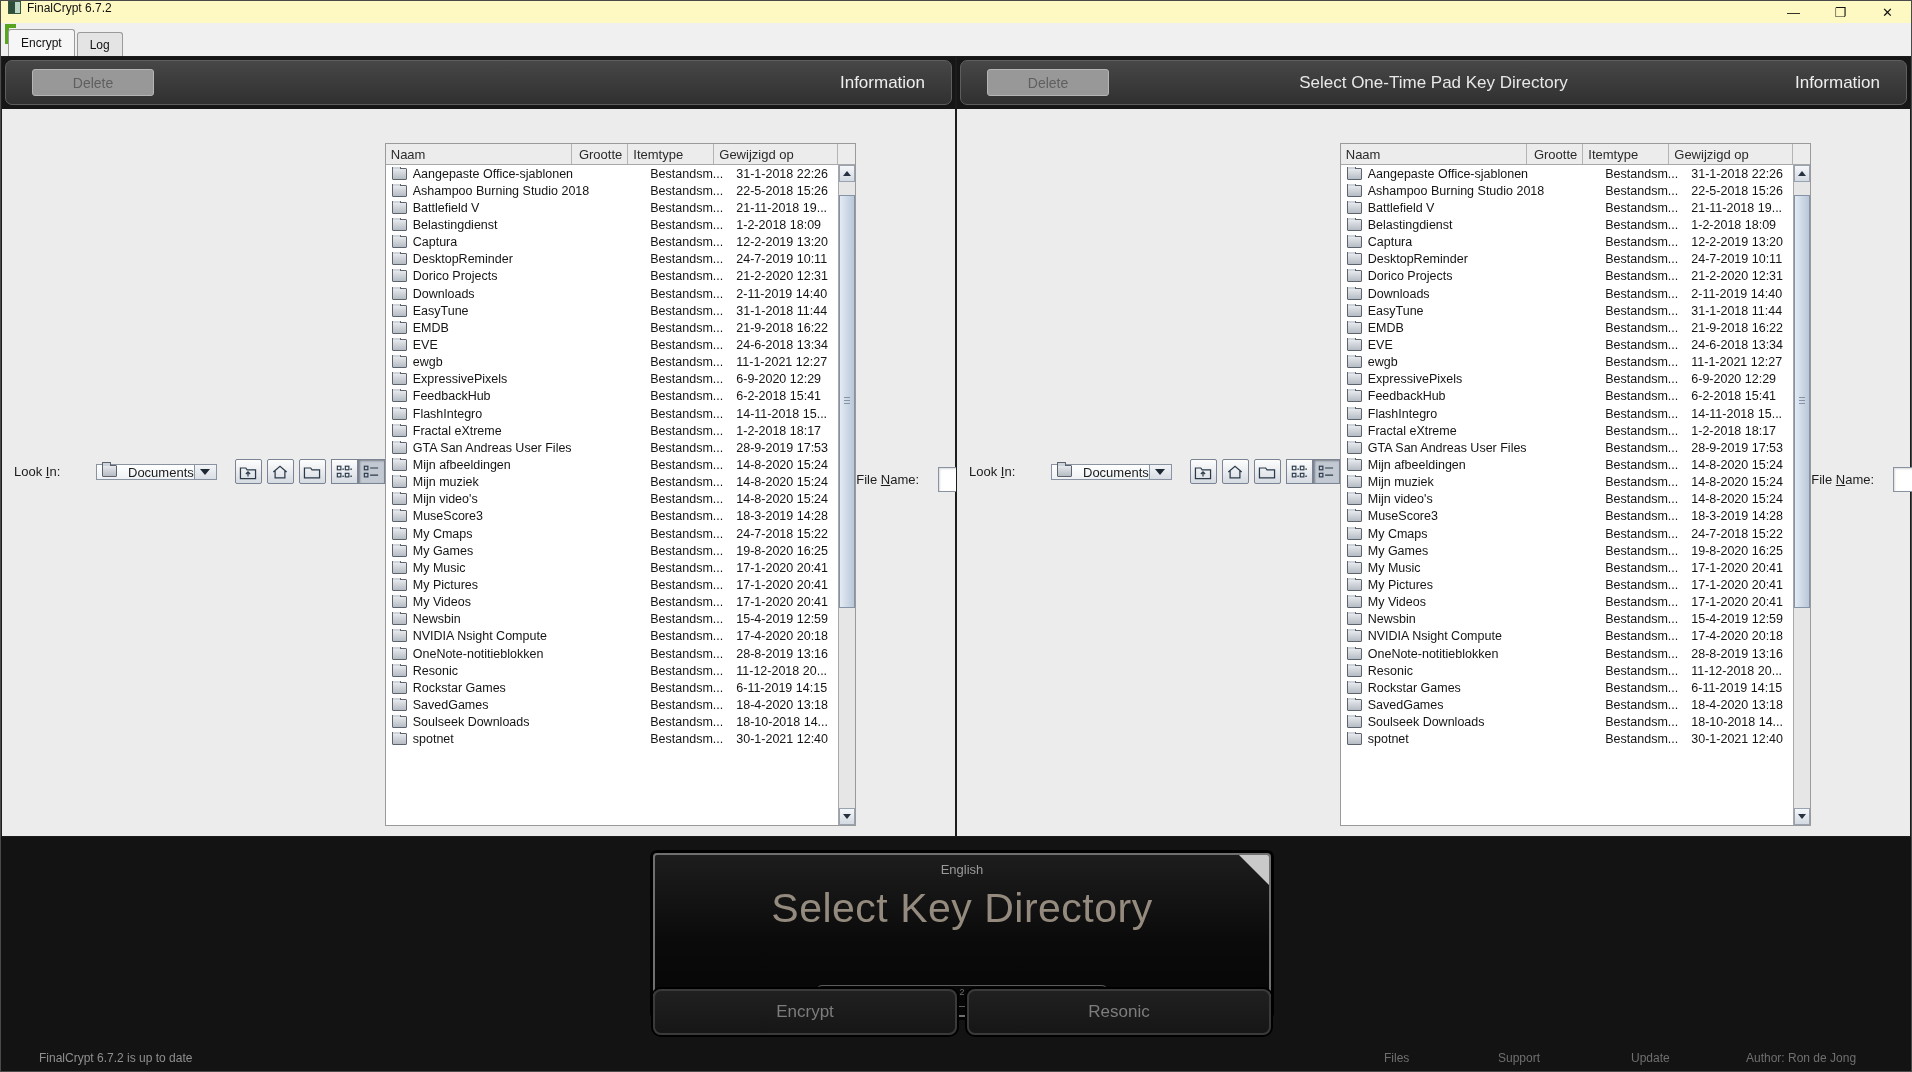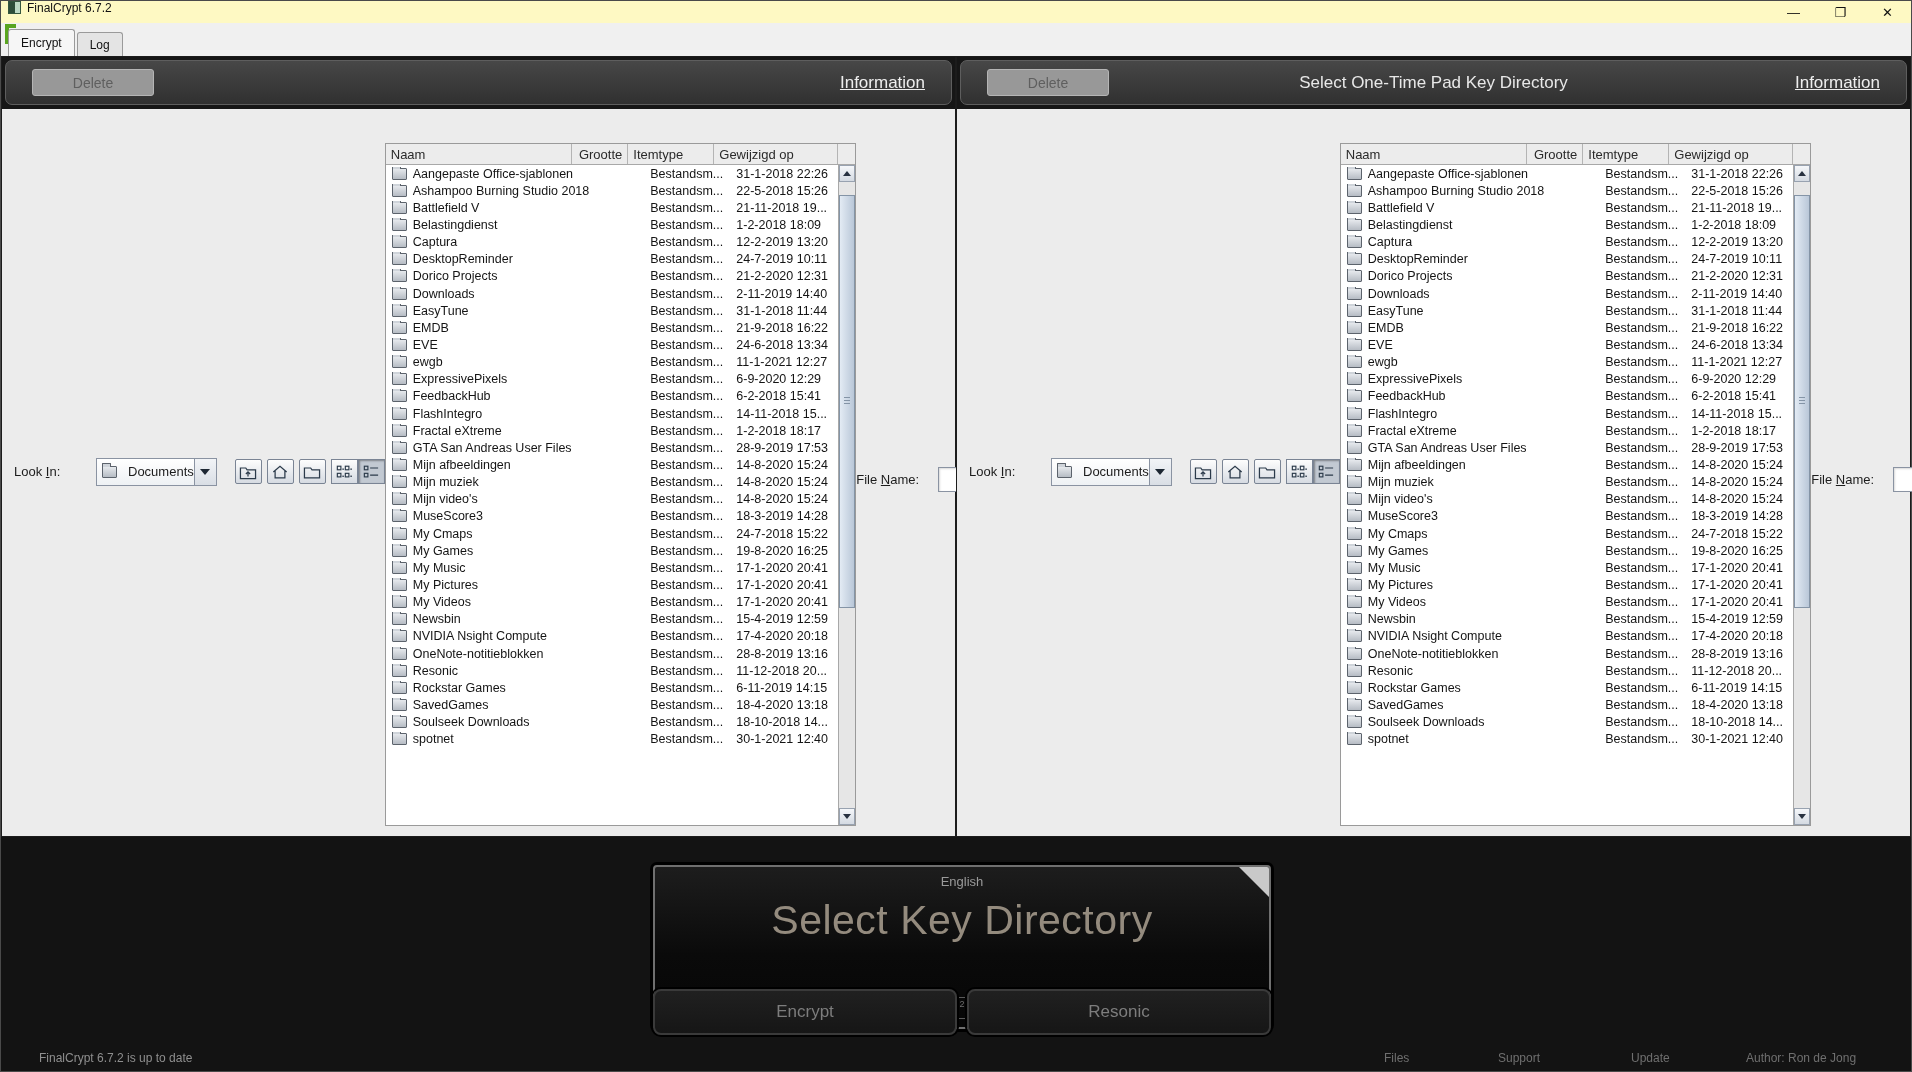--- a/index.html
+++ b/index.html
@@ -25,28 +25,28 @@
 
   
   .top-area{height:781px;display:flex;flex:none;background:#161616}
   .panel{flex:1;display:flex;flex-direction:column;min-width:0;border:1px solid #1c1c1c;background:#ececec}
   .header-strip{background:#161616;padding:3px 3px 4px 3px;flex:none}
   .panel-header{height:45px;background:linear-gradient(#474747,#303030);border:1px solid #5e5e5e;border-radius:7px;display:flex;align-items:center;padding:0 26px;position:relative}
   .delete-btn{width:122px;height:27px;background:#989898;border:1px solid #b5b5b5;border-radius:3px;color:#5f5f5f;font-size:14px;flex:none}
   .ph-center{position:absolute;left:0;right:0;text-align:center;pointer-events:none}
   .ph-title{color:#e8e8e8;font-size:17px;line-height:19px}
   .ph-sub{color:#cfcfcf;font-size:11px;line-height:14px}
-  .info-link{margin-left:auto;color:#eeeeee;font-size:17px;text-decoration:underline}
+  .info-link{margin-left:auto;color:#eeeeee;font-size:17px;}
 
   
   .fc{flex:1;display:flex;flex-direction:row;padding:8px 12px 10px 12px;background:#ececec;min-height:0}
   .row-line{display:flex;align-items:center;flex:none}
   .fc-label{width:82px;font-size:13px;color:#1c1c1c;flex:none}
   .fc-label u{text-decoration:underline}
-  .combo{flex:1;height:28px;border:1px solid #8a93a2;background:linear-gradient(#ffffff,#eef1f4);display:flex;align-items:center;min-width:0}
+  .combo{flex:1;height:16px;border:1px solid #8a93a2;background:linear-gradient(#ffffff,#eef1f4);display:flex;min-width:0}
   .combo .cval{font-size:13px;color:#1c1c1c;margin-left:5px;white-space:nowrap;overflow:hidden}
   .combo-arrow{margin-left:auto;width:22px;height:100%;border-left:1px solid #8a93a2;background:linear-gradient(#f2f4f7,#d9dee5);display:flex;align-items:center;justify-content:center;flex:none}
   .tri-down{width:0;height:0;border-left:5px solid transparent;border-right:5px solid transparent;border-top:6px solid #1d2733}
   .toolbar{display:flex;margin-left:13px;flex:none}
   .tb-btn{width:27px;height:25px;border:1px solid #7a8494;border-radius:2px;background:linear-gradient(#fdfdfd,#d6dbe2);display:flex;align-items:center;justify-content:center;margin-left:5px}
   .tb-btn.grouped{margin-left:0;border-radius:0}
   .tb-btn.first-group{margin-left:5px}
   .tb-btn.pressed{background:#c2c9d2;box-shadow:inset 1px 1px 2px rgba(0,0,0,.35)}
   .tb-btn svg{display:block}
 
@@ -75,21 +75,21 @@
   .tri-down-s{width:0;height:0;border-left:4px solid transparent;border-right:4px solid transparent;border-top:5px solid #273140}
   .sb-track{flex:1;position:relative}
   .sb-thumb{position:absolute;left:0;right:0;top:2%;height:66%;background:linear-gradient(90deg,#e3ebf4,#b9c7d8);border:1px solid #8494a6}
   .sb-thumb:after{content:"";position:absolute;left:4px;right:4px;top:50%;height:8px;margin-top:-4px;background:repeating-linear-gradient(#8494a6 0 1px,transparent 1px 3px)}
 
   .fname-input{flex:1;height:25px;border:1px solid #8a93a2;background:#fff;box-shadow:inset 1px 1px 2px rgba(0,0,0,.15);font-size:13px;padding:0 5px;color:#111}
   .mt12{margin-top:16px}.mt8{margin-top:8px}
 
   
   .bottom{flex:1;position:relative;background:#131313}
-  .lang-panel{position:absolute;left:652px;top:28px;width:618px;height:164px;background:linear-gradient(#1d1d1d,#0a0a0a 55%,#060606);border:2px solid #6f6f6f;border-radius:4px;box-shadow:0 0 0 3px #000;overflow:hidden}
+  .lang-panel{position:absolute;left:652px;top:16px;width:618px;height:164px;background:linear-gradient(#1d1d1d,#0a0a0a 55%,#060606);border:2px solid #6f6f6f;border-radius:4px;box-shadow:0 0 0 3px #000;overflow:hidden}
   .lang-label{margin-top:7px;text-align:center;font-size:13px;color:#9a9a9a}
   .big-select{margin-top:8px;text-align:center;font-size:41px;color:#948b7e;letter-spacing:.5px}
   .corner-tri{position:absolute;top:0;right:0;width:0;height:0;border-top:30px solid #c9c9c9;border-left:30px solid transparent}
   .pill{position:absolute;left:50%;transform:translateX(-50%);bottom:8px;width:292px;height:22px;border:1px solid #5a5a5a;border-radius:6px;display:flex;align-items:center;justify-content:space-between;padding:0 22px}
   .pill .pch{color:#8f8f8f;font-size:14px}
   .pill .pnum{color:#6f6f6f;font-size:9px;align-self:flex-start;margin-top:1px}
   .action-row{position:absolute;left:652px;top:152px;width:618px;display:flex;gap:10px}
   .dark-btn{flex:1;height:46px;background:linear-gradient(#202020,#161616);border:2px solid #3a3a3a;border-radius:8px;box-shadow:0 0 0 2px #000;color:#7d7d7d;font-size:17px}
   .statusbar{position:absolute;left:0;right:14px;top:208px;height:28px}
   .status-left{position:absolute;left:38px;top:6px;font-size:12px;color:#8f8f8f}

